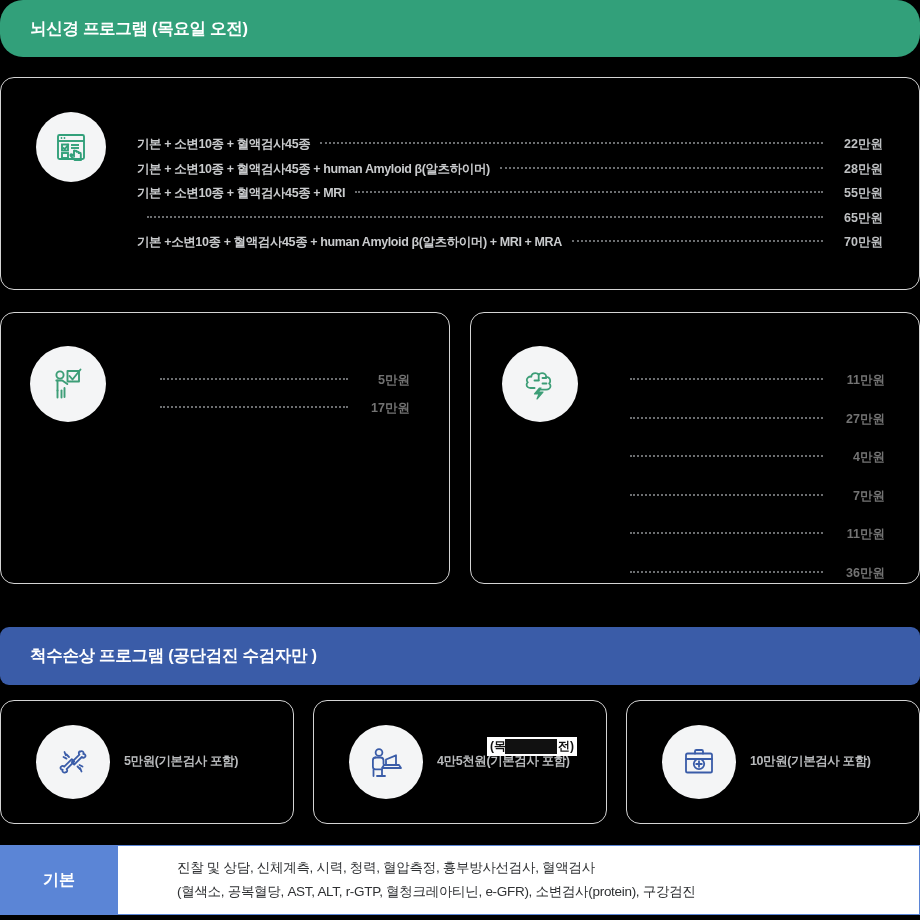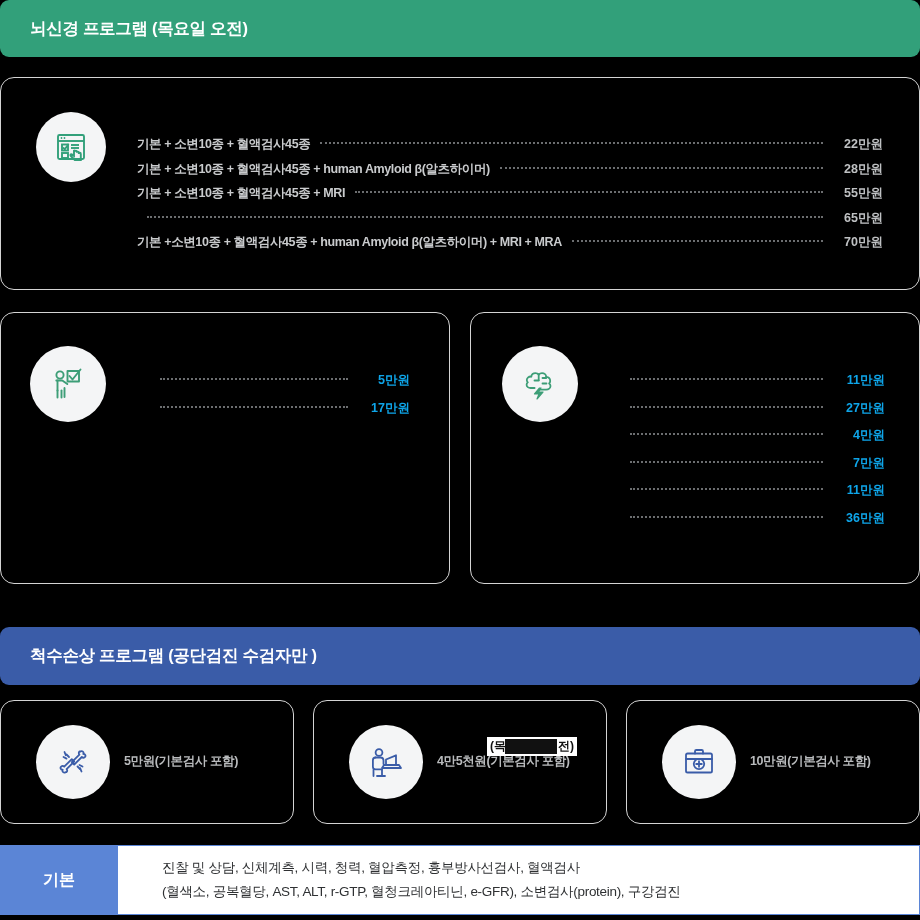--- a/index.html
+++ b/index.html
@@ -33,20 +33,21 @@
     color: #ffffff;
     font-size: 16.5px;
     font-weight: bold;
     letter-spacing: -0.3px;
   }
   .bar-green {
     top: 0px;
     width: 920px;
     height: 57px;
     background: #32a07a;
+    border-radius: 23px;
   }
   .bar-blue {
     top: 627px;
     width: 920px;
     height: 58px;
     background: #3a5ca8;
   }
 
   
   .panel {
@@ -162,31 +163,32 @@
   
   .rows-mid-left {
     left: 150px;
     top: 372px;
     width: 260px;
   }
   .rows-mid-right {
     left: 620px;
     top: 372px;
     width: 265px;
+    gap: 11px;
   }
   .rows-mid .row {
     height: 27.5px;
   }
   .rows-mid .label {
     color: #000000;
     font-size: 12.5px;
     font-weight: bold;
   }
   .rows-mid .price {
-    color: #0ea5e9;
+    color: #737373;
     min-width: 52px;
   }
 
   
   .card-text {
     position: absolute;
     top: 753px;
     color: #b9bbbd;
     font-size: 12.5px;
     font-weight: bold;
@@ -249,21 +251,21 @@
   }
   .ft-body {
     flex: 1 1 auto;
     background: #ffffff;
     border: 1px solid #5b85d6;
     border-left: none;
     box-sizing: border-box;
     display: flex;
     flex-direction: column;
     justify-content: center;
-    padding-left: 44px;
+    padding-left: 59px;
   }
   .ft-body .line {
     color: #2f3133;
     font-size: 13.5px;
     letter-spacing: -0.3px;
     line-height: 24px;
     white-space: nowrap;
   }
 </style>
 </head>

